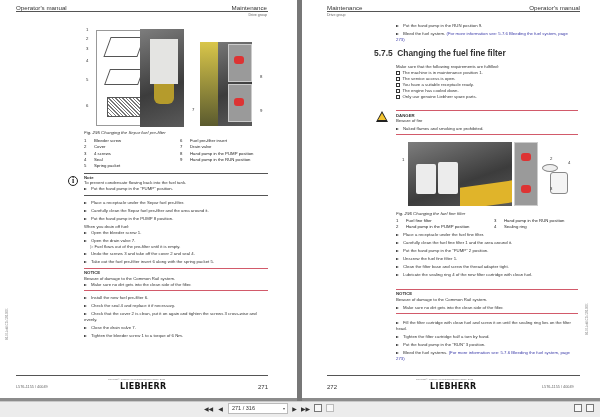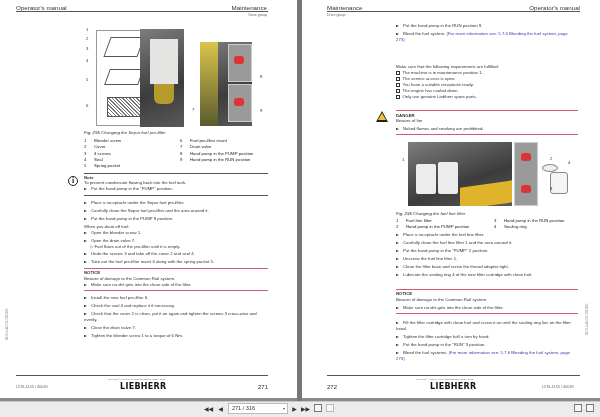--- a/index.html
+++ b/index.html
@@ -141,20 +141,21 @@
 
     <div class="page right">
       <div class="hdr" style="left:25px;">Maintenance</div>
       <div class="hdr" style="right:20px;">Operator's manual</div>
       <div class="hdr-line" style="left:25px; width:253px;"></div>
       <div class="sub" style="left:25px;">Drive group</div>
 
       <div class="step" style="left:94px; top:23px;"><span class="tri"></span><span>Put the hand pump in the RUN position 9.</span></div>
       <div class="step wrap" style="left:94px; top:31px; width:176px;"><span class="tri"></span><span>Bleed the fuel system.</span> <span class="link">(For more information see: 5.7.6 Bleeding the fuel system, page 273)</span></div>
 
+      <div class="section-title" style="left:72px; top:48px;"><span>5.7.5</span>&nbsp;&nbsp;<span>Changing the fuel fine filter</span></div>
 
       <div class="plain" style="left:94px; top:64px;">Make sure that the following requirements are fulfilled:</div>
       <div class="plain" style="left:94px; top:70px;"><span class="chk"></span><span>The machine is in maintenance position 1.</span></div>
       <div class="plain" style="left:94px; top:76px;"><span class="chk"></span><span>The service access is open.</span></div>
       <div class="plain" style="left:94px; top:82px;"><span class="chk"></span><span>You have a suitable receptacle ready.</span></div>
       <div class="plain" style="left:94px; top:88px;"><span class="chk"></span><span>The engine has cooled down.</span></div>
       <div class="plain" style="left:94px; top:94px;"><span class="chk"></span><span>Only use genuine Liebherr spare parts.</span></div>
 
       <div class="redline" style="left:94px; top:110px; width:182px;"></div>
       <div class="warn-icon" style="left:74px; top:111px;">

